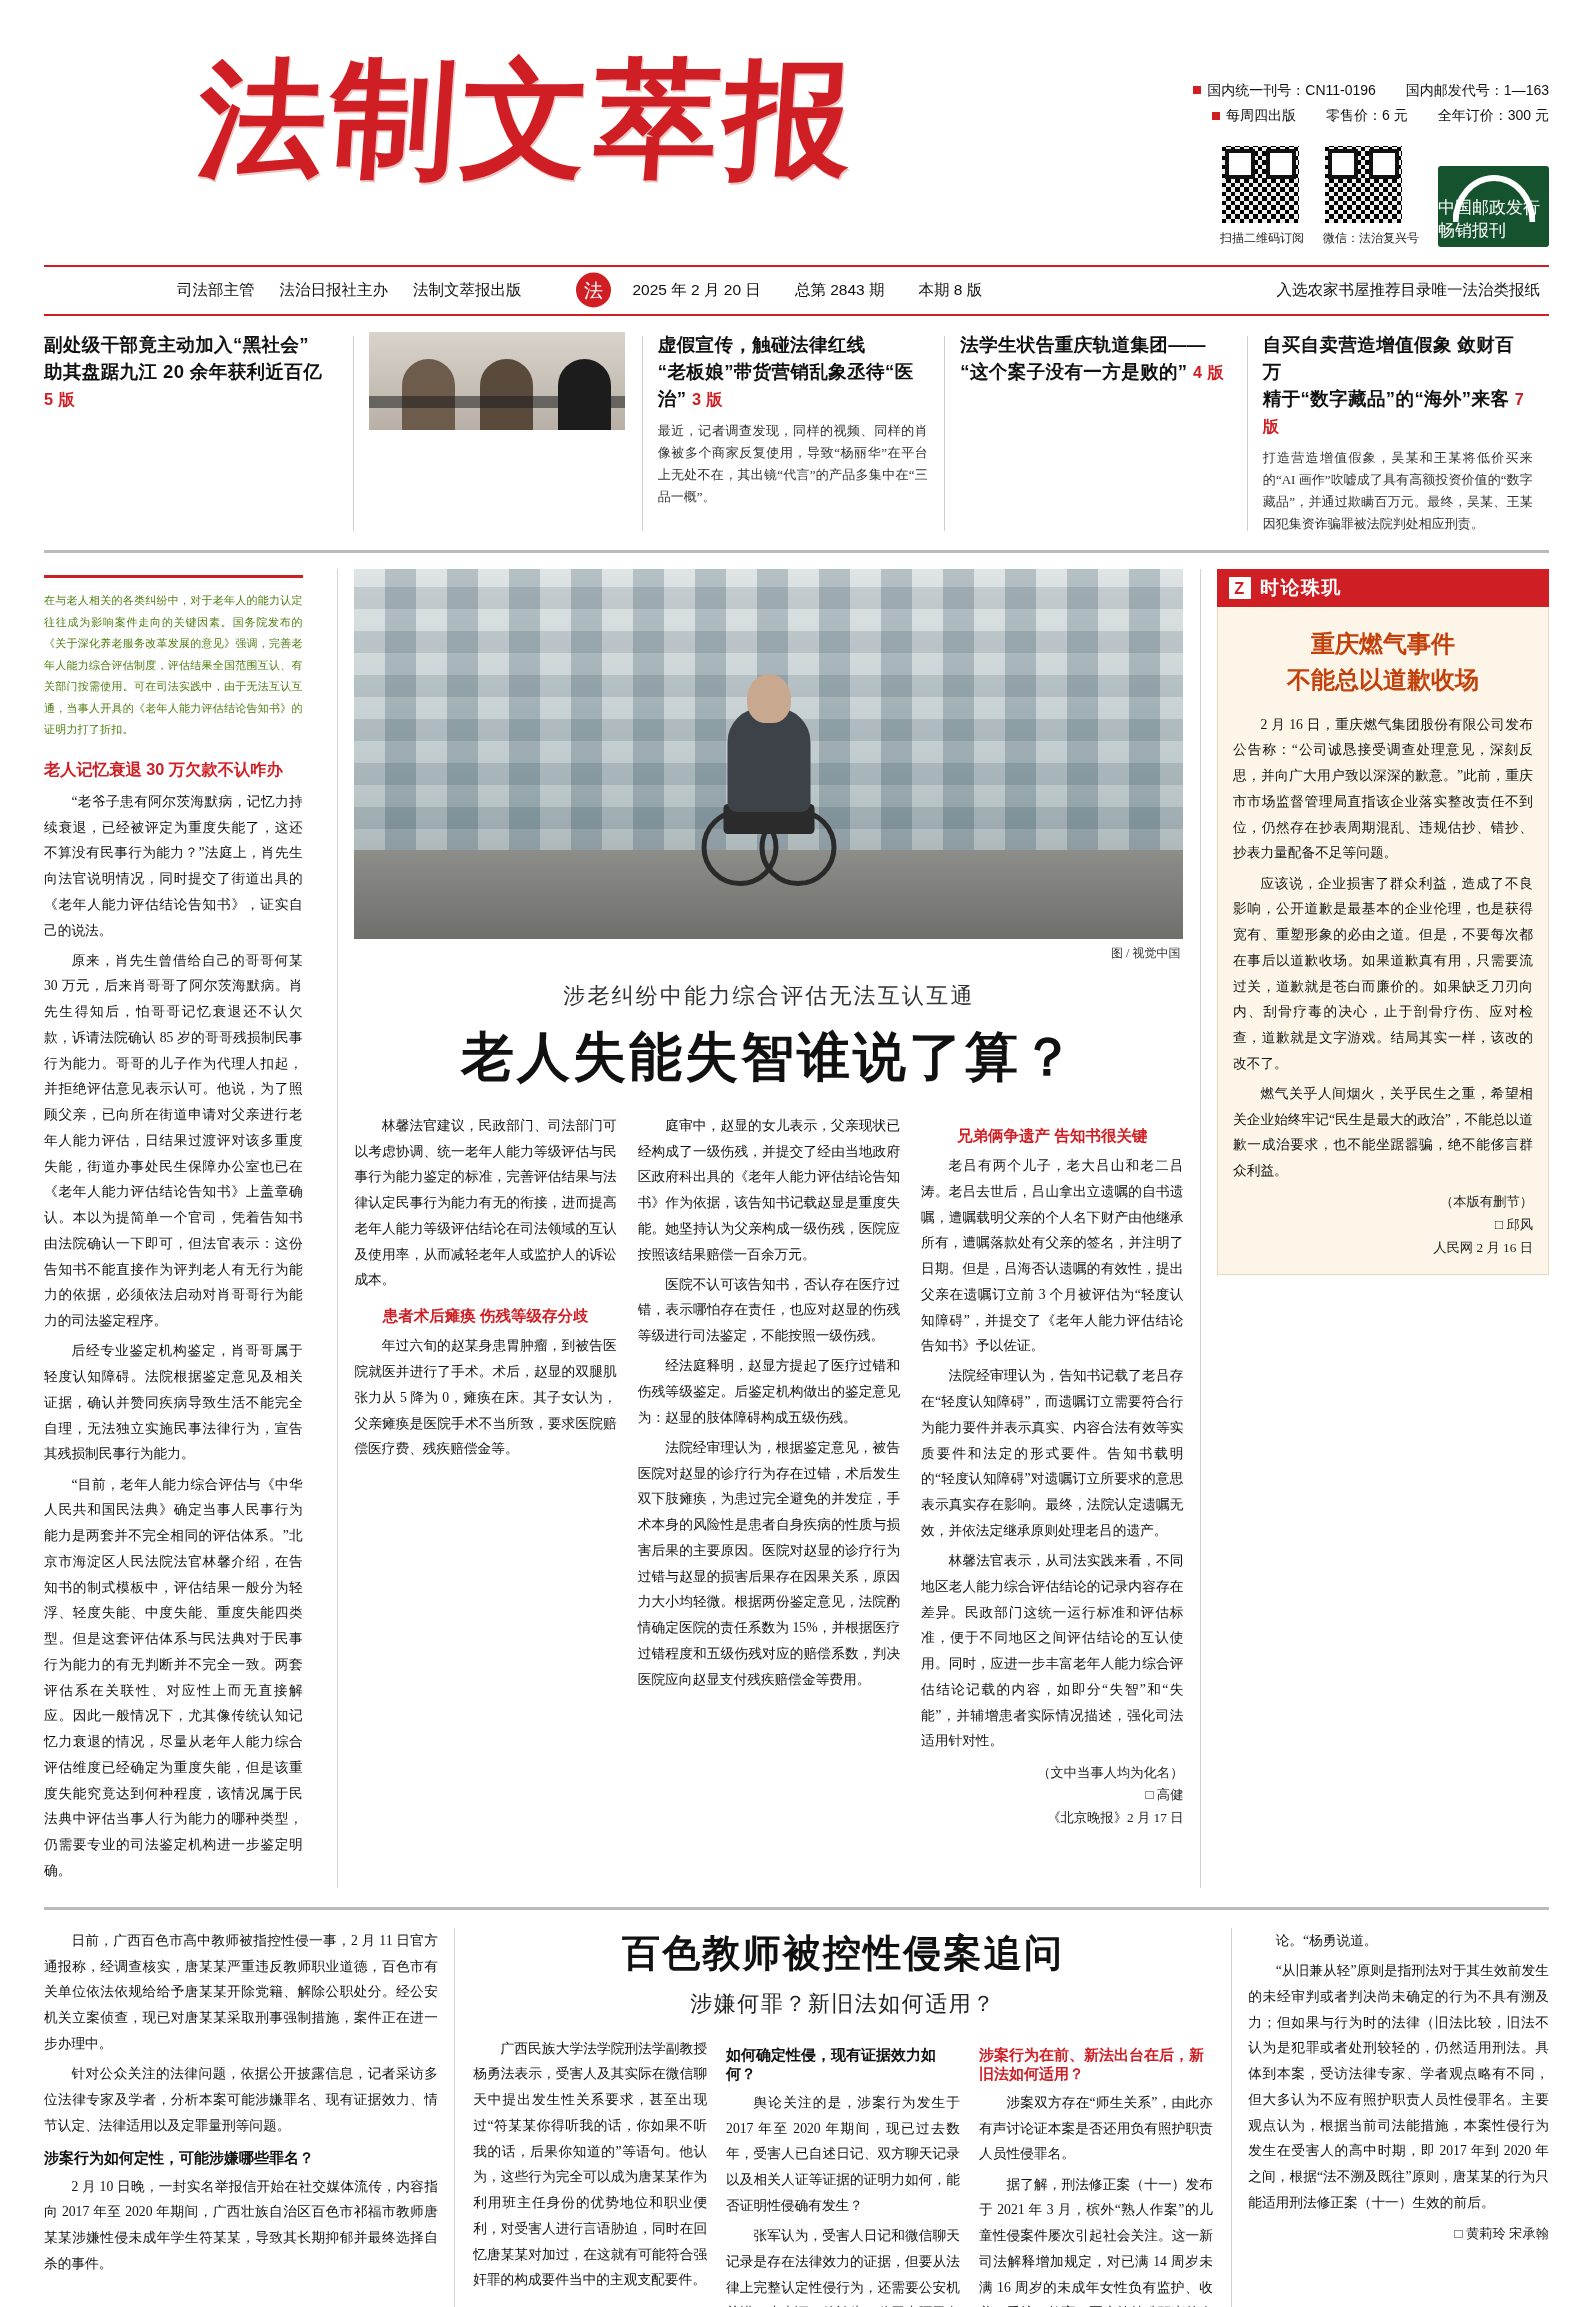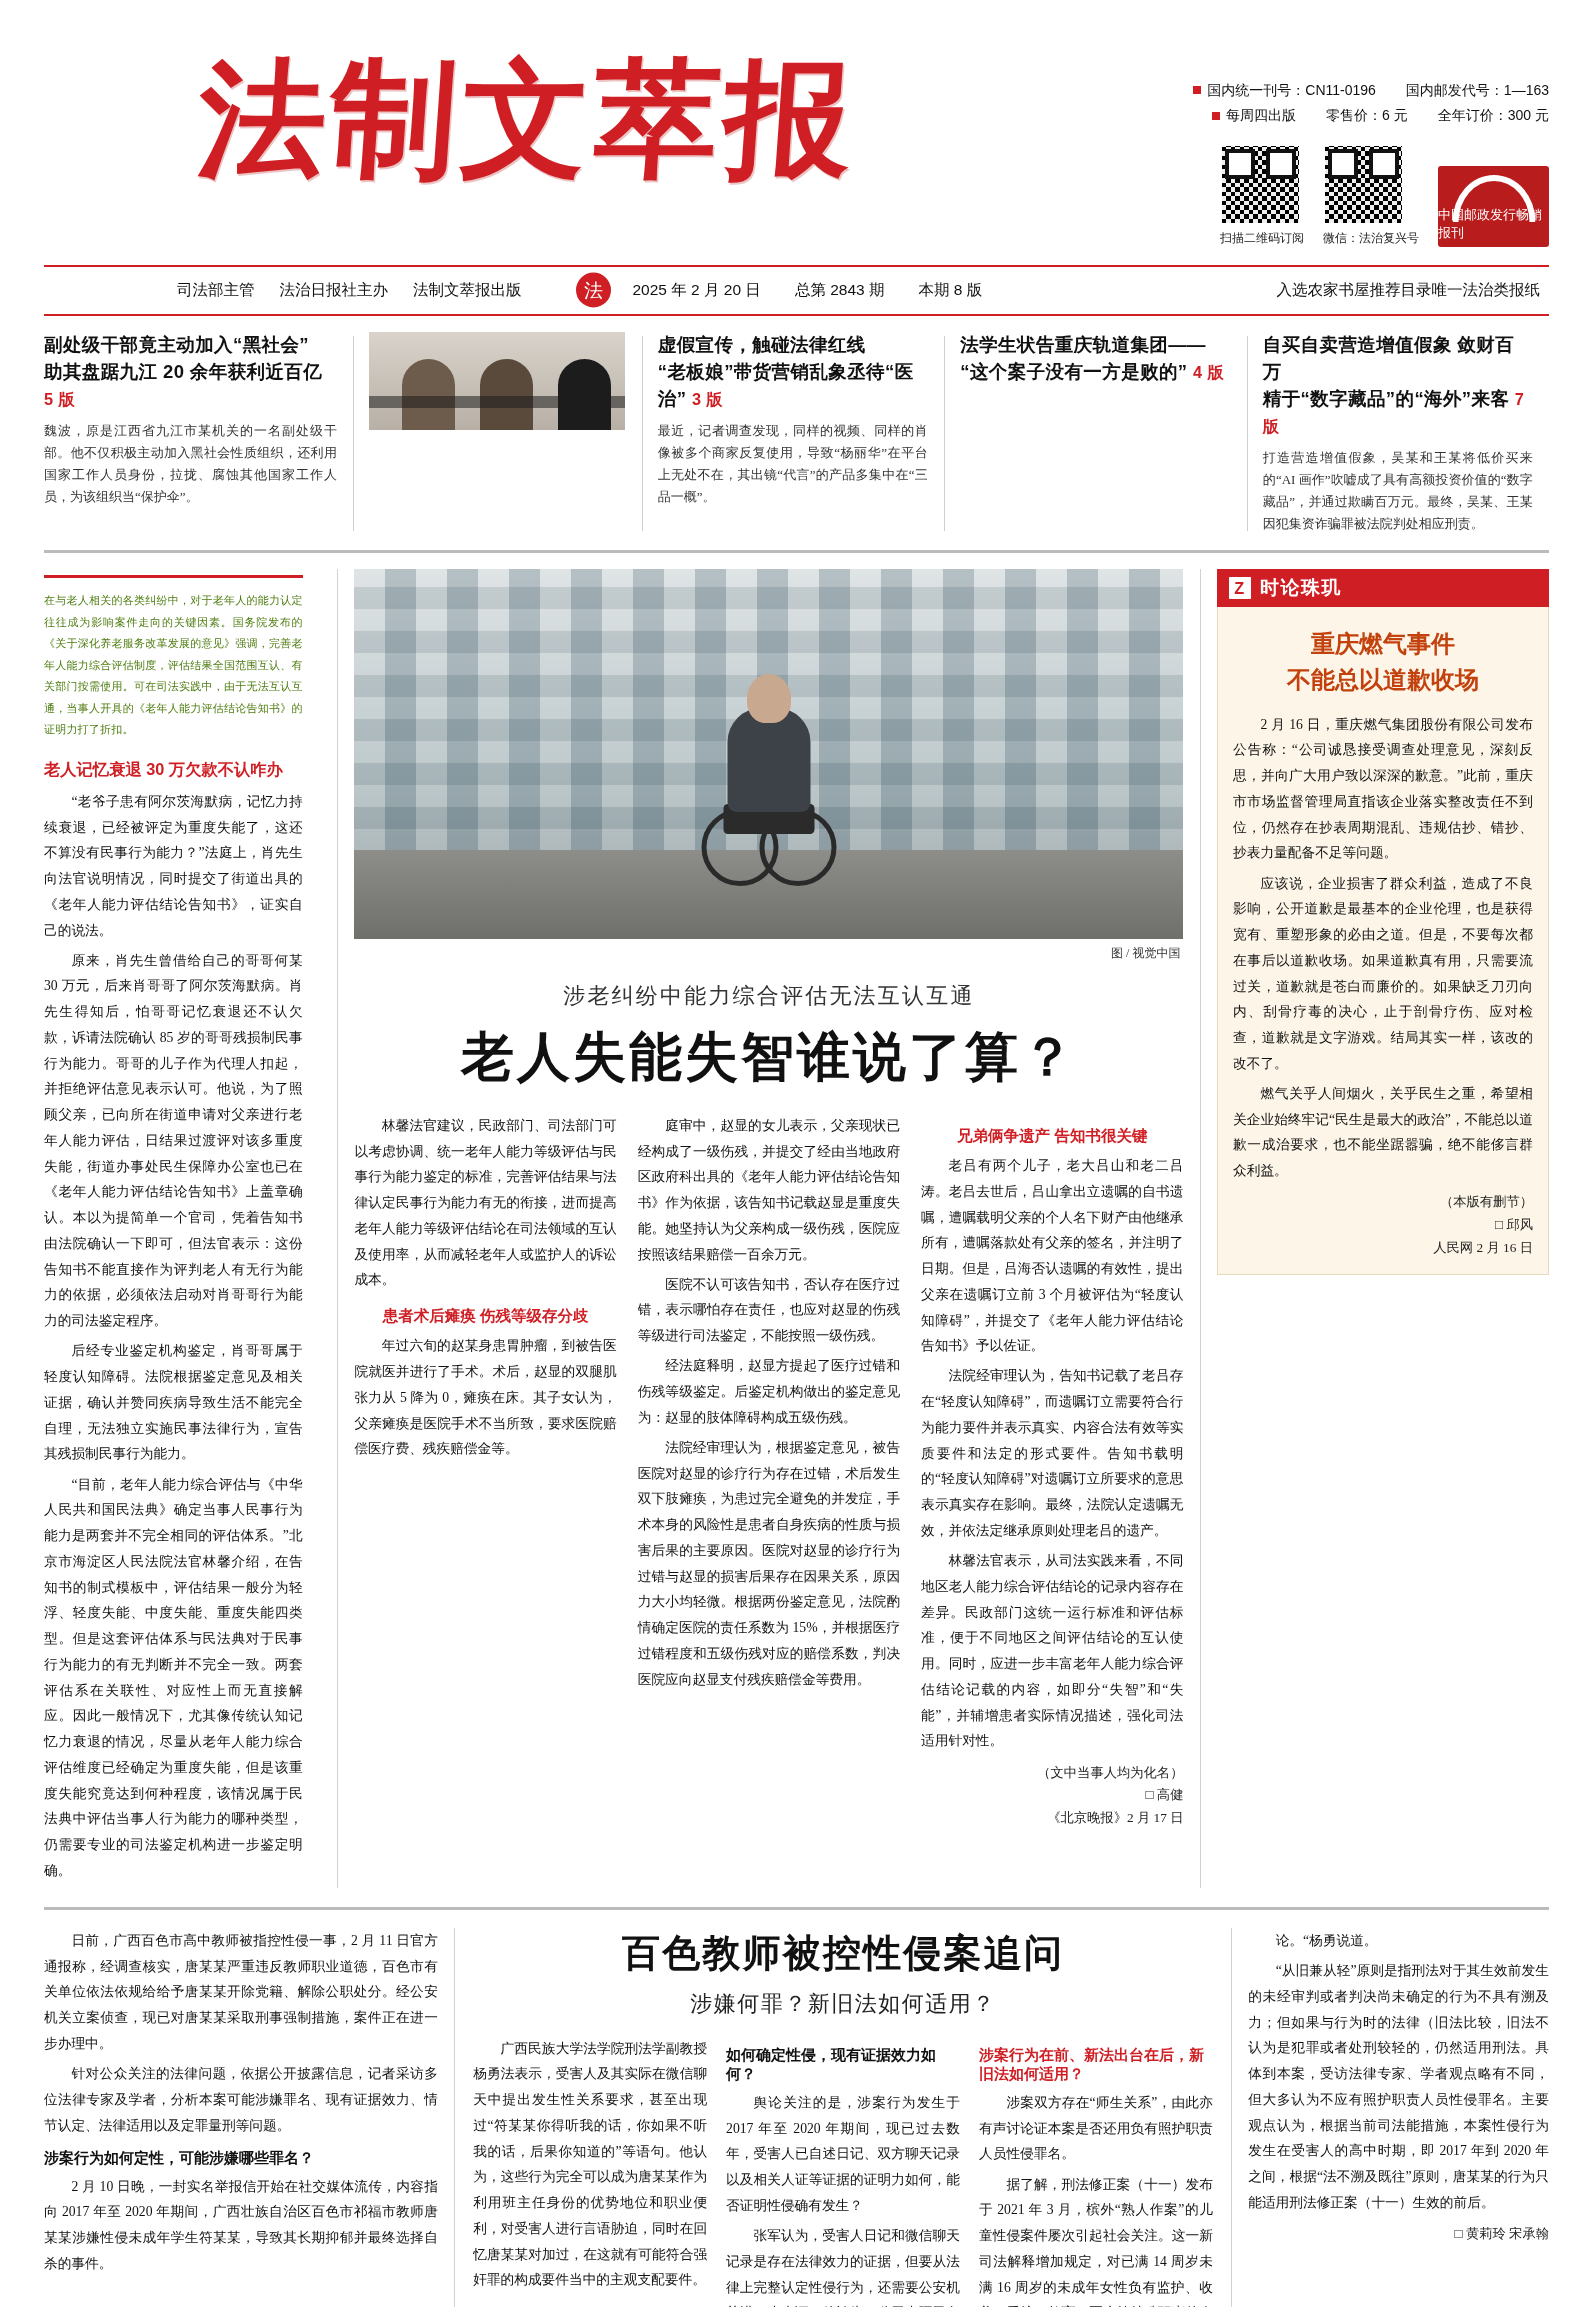--- a/index.html
+++ b/index.html
@@ -79,24 +79,24 @@
     width: 22px; height: 22px;
     border: 4.4px solid #111;
     background: #fff;
   }
   .qr-img::before { top: 3px; left: 3px; }
   .qr-img::after { top: 3px; right: 3px; }
   .qr-green { filter: hue-rotate(80deg); }
   .qr-caption { font-size: 12px; color: #222; margin-top: 4.4px; }
   .post-logo {
     width: 111px; height: 81px;
-    background: #b91c1c;
+    background: #14532d;
     border-radius: 3px;
     color: #fff;
-    font-size: 13px;
+    font-size: 17px;
     display: flex;
     align-items: flex-end;
     justify-content: center;
     padding-bottom: 4.4px;
     position: relative;
     overflow: hidden;
   }
   .post-logo::before {
     content: "";
     position: absolute;
@@ -371,21 +371,20 @@
     </div>
     <div class="right-group">入选农家书屋推荐目录唯一法治类报纸</div>
   </div>
 
   <div class="teasers">
     <div class="teaser t1">
       <div class="teaser-head">
         <div>副处级干部竟主动加入“黑社会”</div>
         <div><span>助其盘踞九江 20 余年获利近百亿</span> <span class="pg">5 版</span></div>
       </div>
-      <div class="teaser-body">魏波，原是江西省九江市某机关的一名副处级干部。他不仅积极主动加入黑社会性质组织，还利用国家工作人员身份，拉拢、腐蚀其他国家工作人员，为该组织当“保护伞”。</div>
     </div>
 
     <div class="teaser t2">
       <div class="teaser-photo">
         <div class="tp-person p1"></div>
         <div class="tp-person p2"></div>
         <div class="tp-person p3"></div>
         <div class="tp-strip"></div>
       </div>
     </div>

